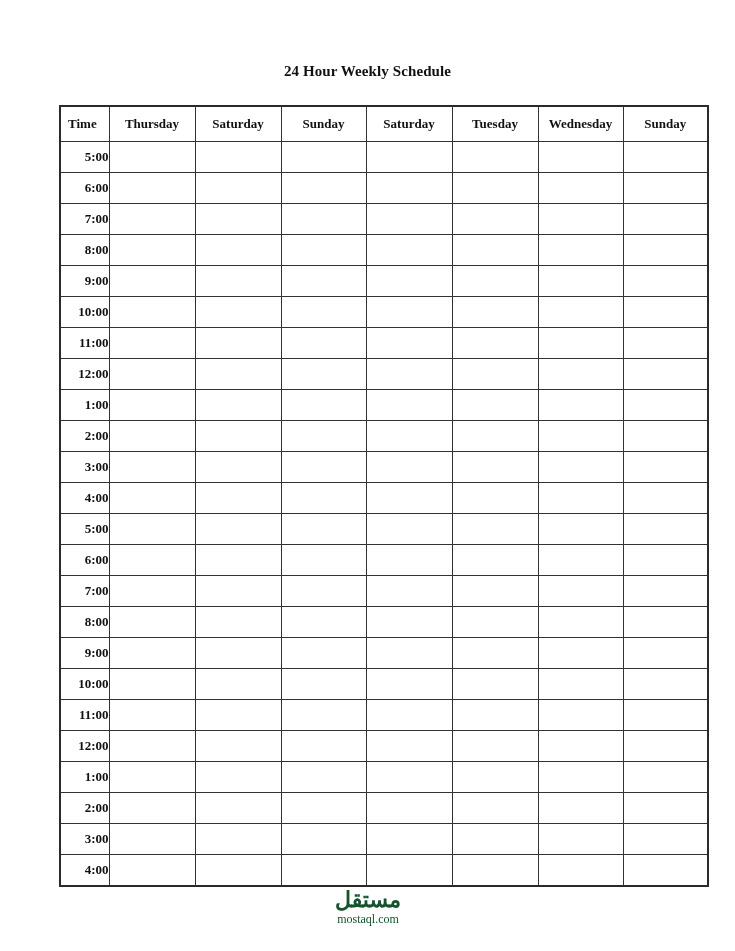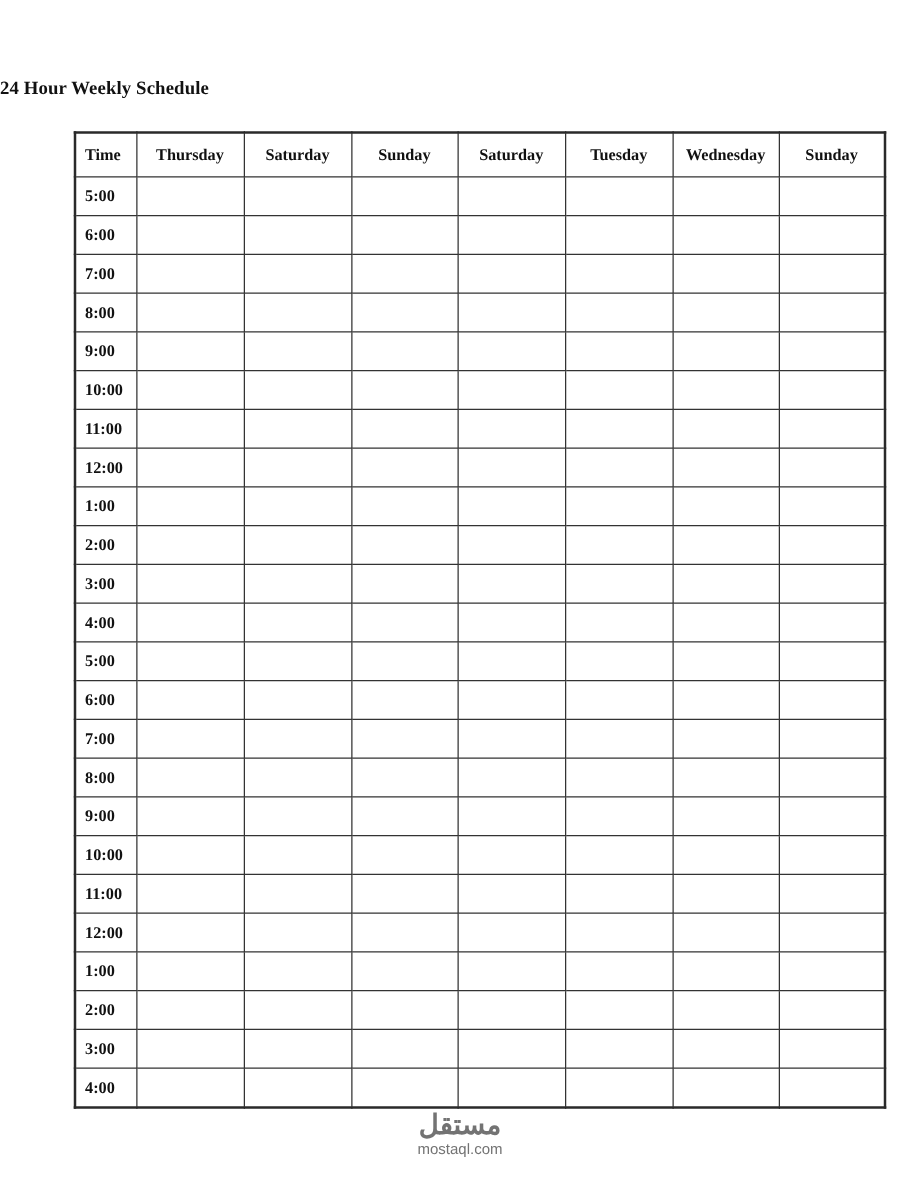--- a/index.html
+++ b/index.html
@@ -1,41 +1,41 @@
 <!DOCTYPE html>
 <html><head>
 <meta charset="utf-8">
 <style>
   html, body { margin: 0; padding: 0; }
   body {
     width: 735px; height: 951px; background: #ffffff; position: relative; overflow: hidden;
     font-family: "Liberation Serif", "DejaVu Serif", serif; color: #111;
   }
   .title {
-    position: absolute; left: 0; width: 735px; top: 63px; text-align: left;
+    position: absolute; left: 0; width: 735px; top: 63px; text-align: center;
     font-weight: bold; font-size: 15px; letter-spacing: 0.1px;
   }
   table.sched {
     position: absolute; left: 43px; top: 105px;
     border-collapse: collapse; table-layout: fixed;
     width: 648px;
     border: 2px solid #2a2a2a;
     margin-left: 16px;
   }
   table.sched th, table.sched td {
     border: 1.5px solid #333;
     padding: 0; font-weight: bold; font-size: 13px;
   }
   table.sched thead th { height: 34px; text-align: center; vertical-align: middle; }
   table.sched tbody td { height: 30px; }
-  table.sched td.time { text-align: left; padding-left: 7px; vertical-align: middle; }
+  table.sched td.time { text-align: right; padding-left: 7px; vertical-align: middle; }
   table.sched thead th.time-h { text-align: left; padding-left: 7px; }
   .watermark {
     position: absolute; left: 318px; top: 888px; width: 100px; text-align: center;
-    color: #737373; font-family: Liberation Sans, sans-serif;
+    color: #14532d; font-family: Liberation Serif, serif;
   }
   .watermark .ar { font-size: 22px; font-weight: bold; line-height: 24px; }
   .watermark .en { font-size: 12px; line-height: 14px; }
 </style>
 </head>
 <body>
 
 <div class="title">24 Hour Weekly Schedule</div>
 
 <table class="sched">

